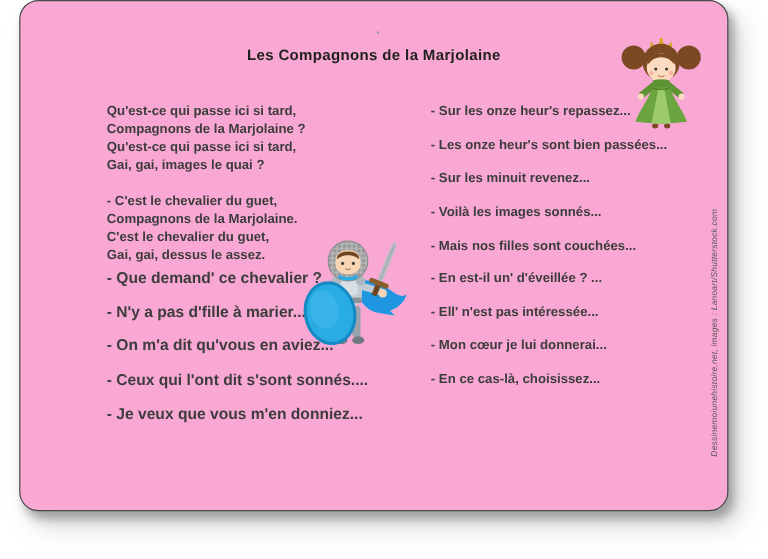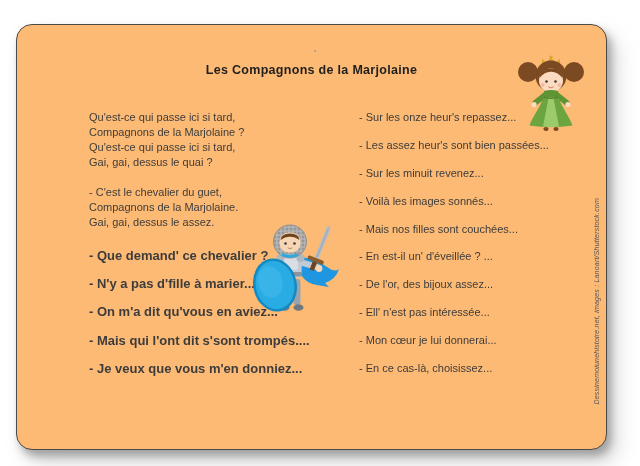--- a/index.html
+++ b/index.html
@@ -2,30 +2,30 @@
 <html><head>
 <meta charset="utf-8">
 <style>
   html,body{margin:0;padding:0;}
   body{
     width:640px;height:466px;position:relative;overflow:hidden;
     background:#ffffff;
     font-family:"Liberation Sans",sans-serif;
   }
   .card{
-    position:absolute;left:16px;top:24px;width:589px;height:424px;
-    background:#fdba74;border:1.5px solid #4a4a4a;border-radius:16px;
+    position:absolute;left:16px;top:0;width:589px;height:424px;
+    background:#f9a8d4;border:1.5px solid #4a4a4a;border-radius:16px;
     box-shadow:4px 6px 8px rgba(110,110,110,.55), 10px 13px 20px rgba(150,150,150,.35);
   }
   .speck{position:absolute;left:297px;top:25px;width:2px;height:2px;border-radius:50%;background:#9a9a9a;}
   .title{
     position:absolute;left:0;top:38px;width:100%;text-align:center;
     font-size:12.5px;font-weight:bold;letter-spacing:.3px;color:#1f1f1f;
   }
-  .col{position:absolute;color:#3c3c3c;font-size:11px;font-weight:400;}
+  .col{position:absolute;color:#3c3c3c;font-size:11px;font-weight:700;}
   .col-left{left:72px;top:85px;width:250px;}
   .col-right{left:342px;top:85px;width:235px;}
   .stanza{line-height:15px;white-space:nowrap;}
   .stanza.s2{margin-top:15px;}
   .singles-left{position:absolute;left:72px;top:223px;width:260px;color:#3c3c3c;font-size:13px;font-weight:600;}
   .singles-left .lineblock{height:28.2px;line-height:15px;white-space:nowrap;}
   .col-right .lineblock{height:27.9px;line-height:15px;white-space:nowrap;}
   .watermark{
     position:absolute;top:166px;right:6px;
     transform-origin:right bottom;transform:rotate(-90deg);
@@ -41,45 +41,45 @@
 
   <div class="speck"></div>
 
   <div class="title">Les Compagnons de la Marjolaine</div>
 
   <div class="col col-left">
     <div class="stanza">
       <div>Qu'est-ce qui passe ici si tard,</div>
       <div>Compagnons de la Marjolaine ?</div>
       <div>Qu'est-ce qui passe ici si tard,</div>
-      <div>Gai, gai, dessus le quai ?</div>
+      <div>Gai, gai, images le quai ?</div>
     </div>
     <div class="stanza s2">
       <div>- C'est le chevalier du guet,</div>
       <div>Compagnons de la Marjolaine.</div>
+      <div>C'est le chevalier du guet,</div>
       <div>Gai, gai, dessus le assez.</div>
     </div>
   </div>
 
   <div class="singles-left">
     <div class="lineblock">- Que demand' ce chevalier ?</div>
     <div class="lineblock">- N'y a pas d'fille à marier...</div>
     <div class="lineblock">- On m'a dit qu'vous en aviez...</div>
-    <div class="lineblock">- Mais qui l'ont dit s'sont trompés....</div>
+    <div class="lineblock">- Ceux qui l'ont dit s'sont sonnés....</div>
     <div class="lineblock">- Je veux que vous m'en donniez...</div>
   </div>
 
   <div class="col col-right">
     <div class="lineblock">- Sur les onze heur's repassez...</div>
-    <div class="lineblock">- Les assez heur's sont bien passées...</div>
+    <div class="lineblock">- Les onze heur's sont bien passées...</div>
     <div class="lineblock">- Sur les minuit revenez...</div>
     <div class="lineblock">- Voilà les images sonnés...</div>
     <div class="lineblock">- Mais nos filles sont couchées...</div>
     <div class="lineblock">- En est-il un' d'éveillée ? ...</div>
-    <div class="lineblock">- De l'or, des bijoux assez...</div>
     <div class="lineblock">- Ell' n'est pas intéressée...</div>
     <div class="lineblock">- Mon cœur je lui donnerai...</div>
     <div class="lineblock">- En ce cas-là, choisissez...</div>
   </div>
 
   <svg class="princess" viewBox="0 0 72 80" aria-hidden="true">
 
     <path d="M27,10 L27,3.5 L31.5,8 L36,2 L40.5,8 L45,3.5 L45,10 Z" fill="#D9A62E"></path>
     <circle cx="36" cy="2" r="1.6" fill="#D9A62E"></circle>
 

